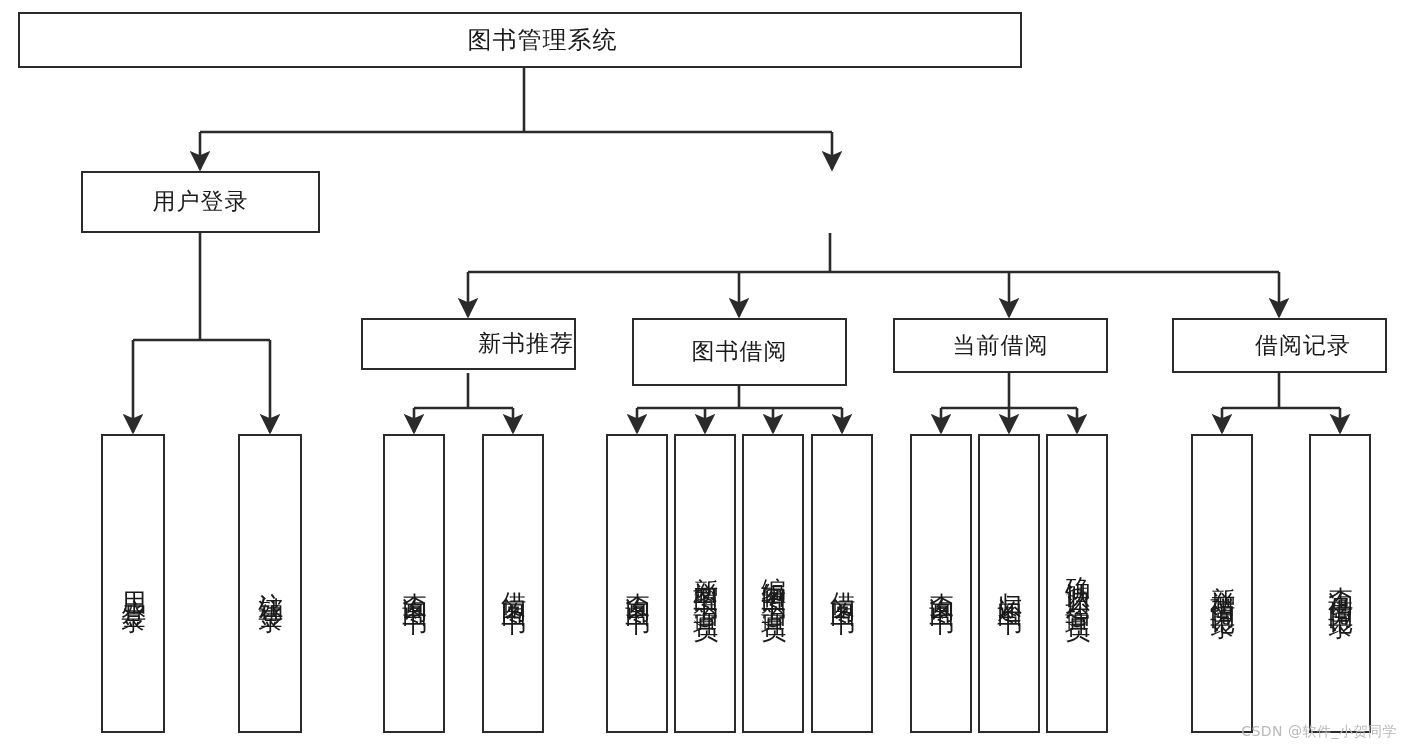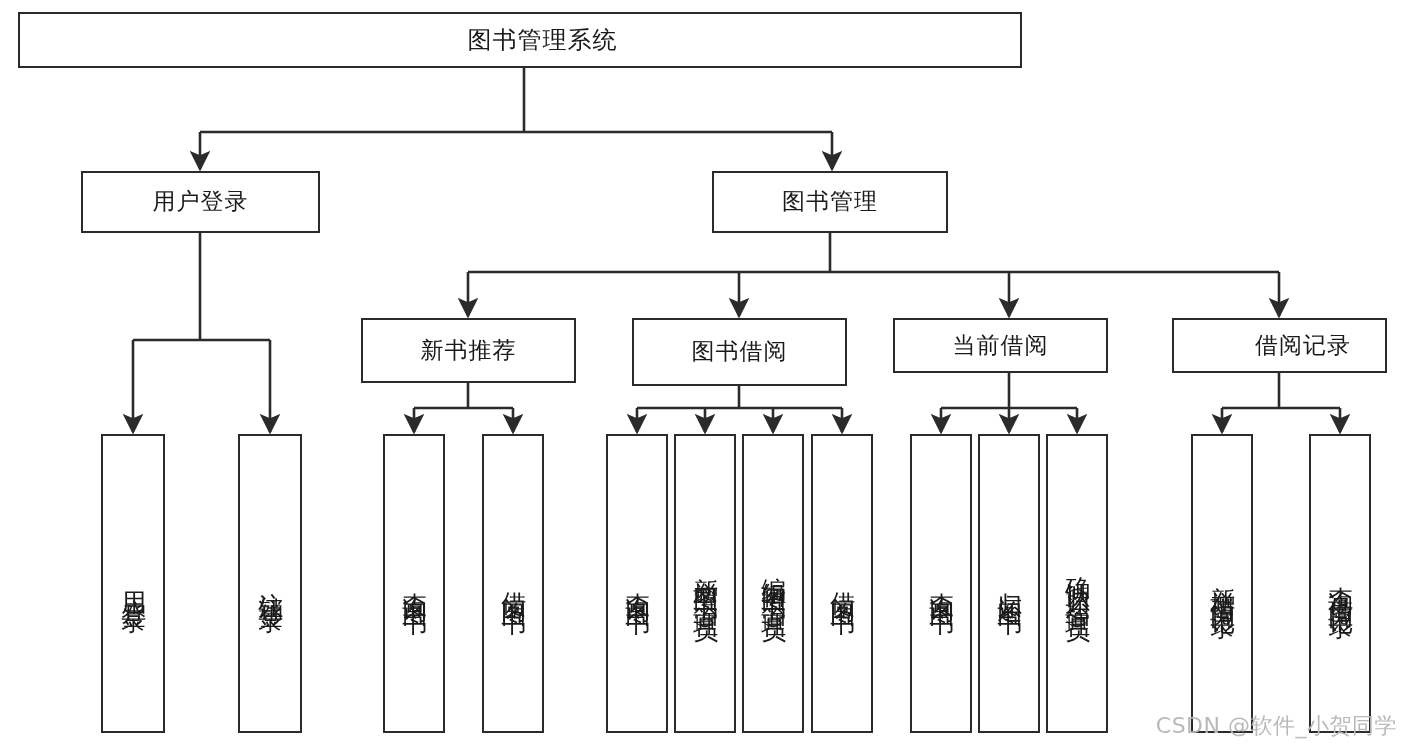--- a/index.html
+++ b/index.html
@@ -16,21 +16,21 @@
   
   .h-node .lbl{font-size:23px;letter-spacing:1px;white-space:nowrap;}
   .root-node .lbl{font-size:24px;}
 
   
   .v-node{align-items:center;justify-content:center;padding:6px 0;}
   .v-node .lbl{writing-mode:vertical-rl;text-orientation:upright;
                font-size:25px;letter-spacing:6px;line-height:1.05;
                white-space:nowrap;}
 
-  .watermark{position:absolute;right:8px;bottom:6px;font-size:22px;
+  .watermark{position:absolute;right:8px;bottom:6px;font-size:14px;
              color:#b9b9b9;white-space:nowrap;letter-spacing:.5px;}
 </style>
 </head>
 <body>
 
 <div id="stage">
 
   <svg width="1405" height="747">
     <defs>
       <marker id="arw" viewBox="0 0 12 12" refX="10.5" refY="6" markerWidth="8" markerHeight="8" orient="auto-start-reverse">
@@ -82,25 +82,22 @@
   </svg>
 
   <div class="node h-node root-node" style="left:18px;top:12px;width:1004px;height:56px;padding-left:45px;">
     <span class="lbl">图书管理系统</span>
   </div>
 
   <div class="node h-node" style="left:81px;top:171px;width:239px;height:62px;">
     <span class="lbl">用户登录</span>
   </div>
 
-  <div class="node h-node" style="left:712px;top:171px;width:236px;height:62px;">
-    <span class="lbl">图书管理</span>
-  </div>
 
-  <div class="node h-node" style="left:361px;top:318px;width:215px;height:65px;">
+  <div class="node h-node" style="left:361px;top:318px;width:215px;height:52px;justify-content:flex-end;">
     <span class="lbl">新书推荐</span>
   </div>
 
   <div class="node h-node" style="left:632px;top:318px;width:215px;height:68px;">
     <span class="lbl">图书借阅</span>
   </div>
 
   <div class="node h-node" style="left:893px;top:318px;width:215px;height:55px;">
     <span class="lbl">当前借阅</span>
   </div>

